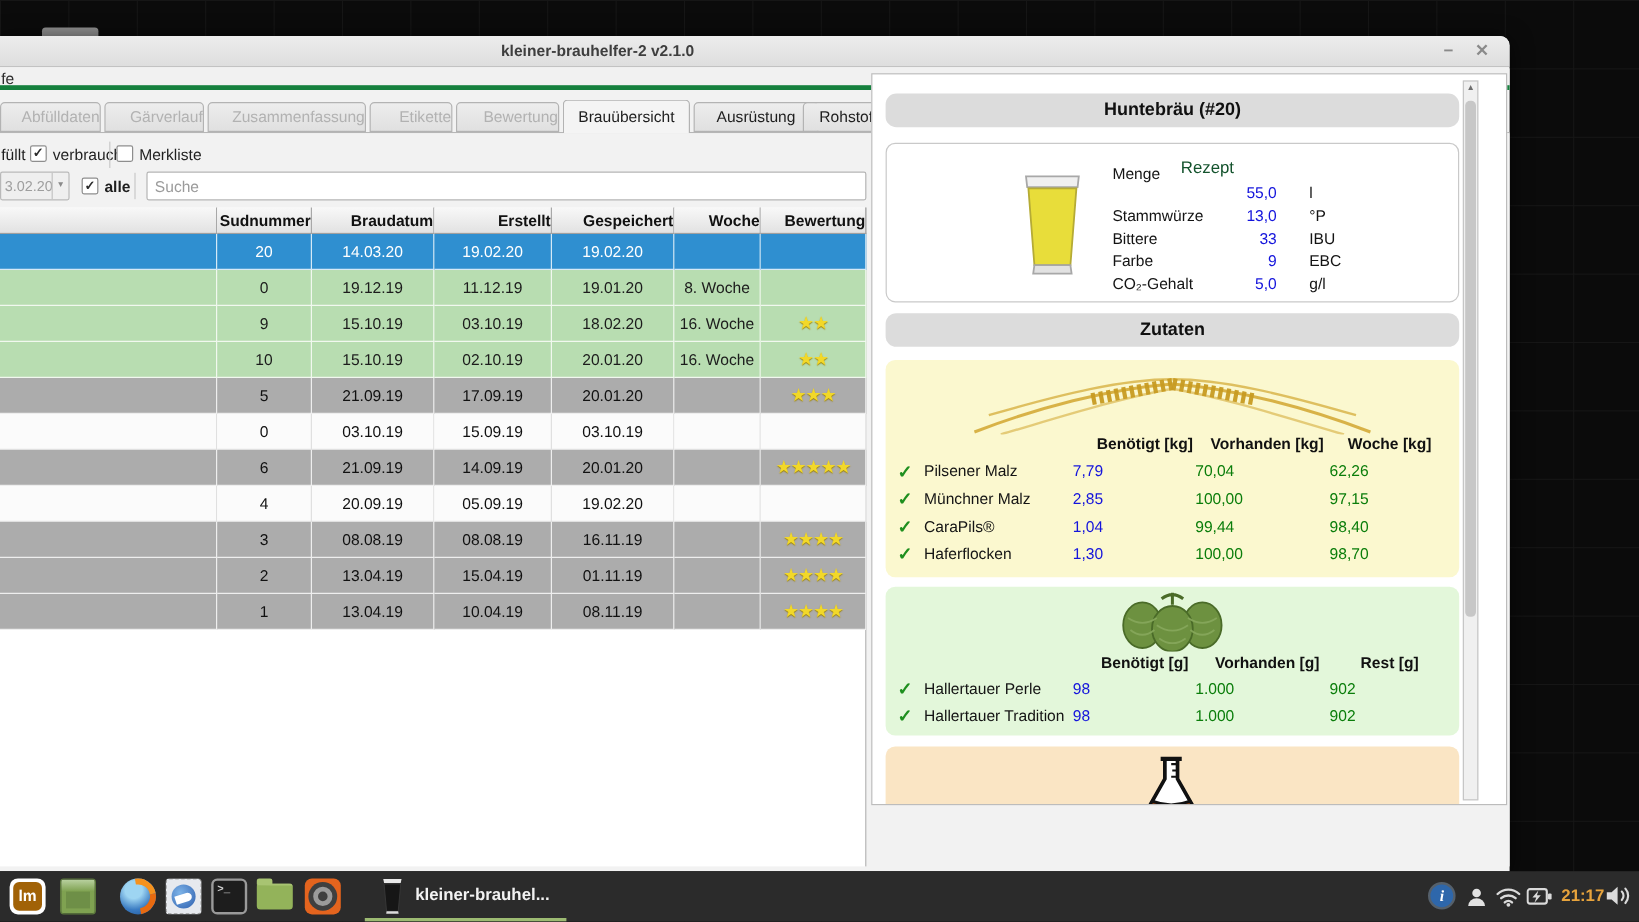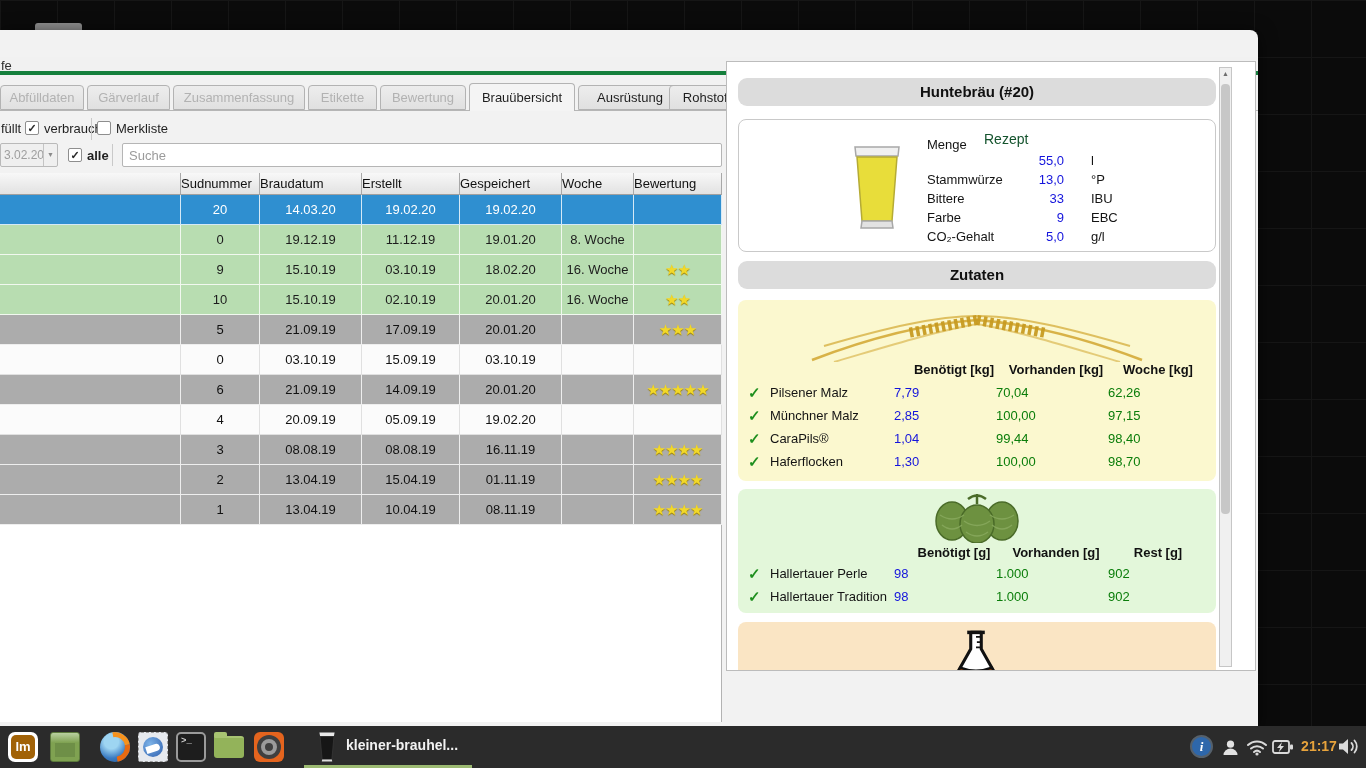--- a/index.html
+++ b/index.html
@@ -32,21 +32,21 @@
   .menubar { position:absolute; left:0; top:27px; width:100%; height:18px;
     background:#f1f1f1; border-bottom:4px solid #15803d;
     font-size:13px; color:#2d2d2d; line-height:18px; padding-left:1px; }
 
   
   .tabbar { position:absolute; left:0; top:55px; width:100%; height:25px; }
   .tabline { position:absolute; left:0; top:80px; width:100%; height:1px; background:#b6b6b6; }
   .tab { position:absolute; top:0; height:25px; background:linear-gradient(#ededed,#e0e0e0);
     border:1px solid #b3b3b3; border-radius:4px 4px 0 0; text-align:center;
     font-size:13px; color:#1e1e1e; line-height:24px; white-space:nowrap; }
-  .tab.disabled { color:#b2b2b2; }
+  .tab.disabled { color:#b2b2b2;text-align:right; }
   .tab.selected { top:-2px; height:28px; background:#f4f4f4; border-bottom:none;
     line-height:28px; z-index:3; font-weight:400; }
 
   
   .content { position:absolute; left:0; top:81px; width:100%; height:611px; background:#f2f2f2; }
   .frag { position:absolute; font-size:13px; color:#1f1f1f; }
   .cb { position:absolute; width:14px; height:14px; background:#fff;
     border:1px solid #8e8e8e; border-radius:2px; font-size:11px; line-height:12px;
     text-align:center; color:#2b2b2b; font-weight:bold; }
   .vsep { position:absolute; width:1px; height:22px; background:#c9c9c9; }
@@ -62,21 +62,21 @@
   .search::placeholder { color:#9b9b9b; }
 
   
   .table { position:absolute; left:0; top:62px; width:722px; height:549px;
     background:#fff; border-right:1px solid #b3b3b3; }
   .trow { display:grid; grid-template-columns:181px 79px 102px 98px 102px 72px 88px;
     height:30px; }
   .thead { height:22px; }
   .thead .cell { background:linear-gradient(#f8f8f8,#e2e2e2);
     border-right:1px solid #a8a8a8; border-bottom:1px solid #9f9f9f;
-    font-weight:normal; font-size:13px; color:#111; line-height:21px; text-align:left; }
+    font-weight:bold; font-size:13px; color:#111; line-height:21px; text-align:right; }
   .cell { font-size:13px; line-height:30px; text-align:center; overflow:hidden;
     border-right:1px solid rgba(255,255,255,.8); border-bottom:1px solid rgba(255,255,255,.8); }
   .r-sel  .cell { background:#2f8fd0; color:#fff; }
   .r-green .cell { background:#b8ddb1; color:#1c1c1c; }
   .r-gray .cell { background:#acacac; color:#111; }
   .r-white .cell { background:#fbfbfb; color:#111;
     border-right-color:#e0e0e0; border-bottom-color:#e0e0e0; }
   .cell.stars { color:#f2d829; font-size:15px; letter-spacing:-1px;
     text-shadow:0 1px 1px #9a7f00; }
 
@@ -167,20 +167,25 @@
   .clock { position:absolute; left:1296px; top:12px; width:46px; text-align:center;
     font-size:14px; font-weight:bold; color:#e7a33c; }
 </style>
 </head>
 <body>
 
 <div class="screen">
   <div class="bg-tab"></div>
 
   <div class="window">
+    <div class="titlebar">
+      <span class="title">kleiner-brauhelfer-2 v2.1.0</span>
+      <span class="wbtn min">−</span>
+      <span class="wbtn close">✕</span>
+    </div>
     <div class="menubar">
       <span>fe</span>
     </div>
 
     <div class="tabbar">
       <div class="tab disabled" style="left:0;width:84px">Abfülldaten</div>
       <div class="tab disabled" style="left:87px;width:83px">Gärverlauf</div>
       <div class="tab disabled" style="left:173px;width:132px">Zusammenfassung</div>
       <div class="tab disabled" style="left:308px;width:69px">Etikette</div>
       <div class="tab disabled" style="left:380px;width:86px">Bewertung</div>

